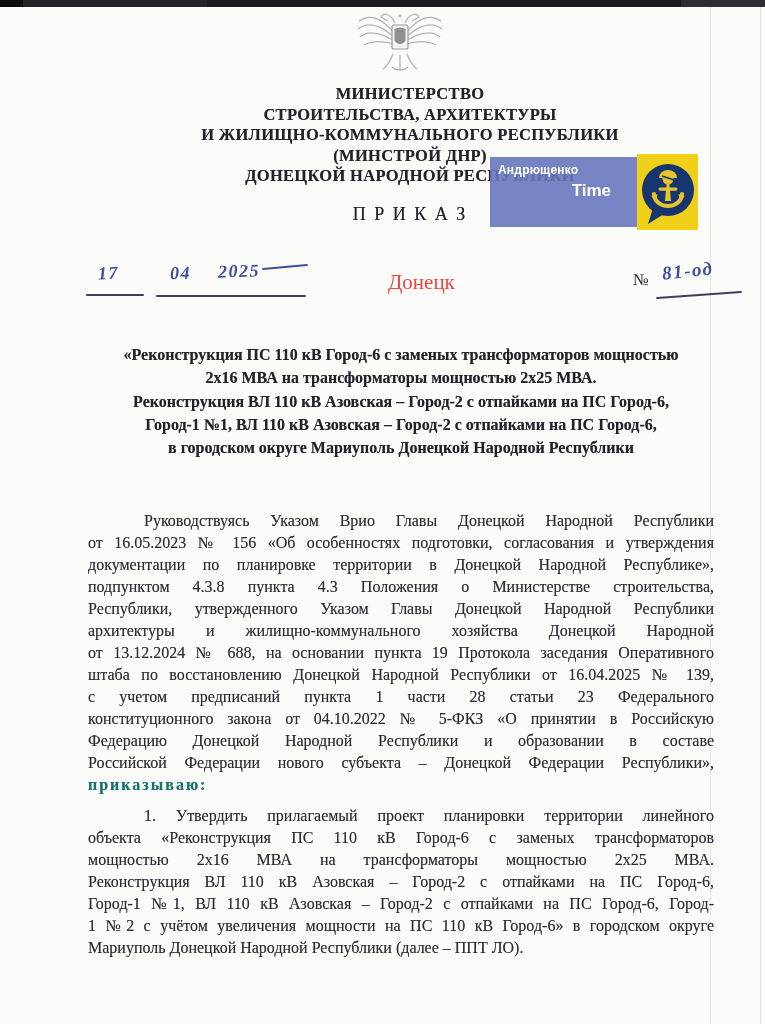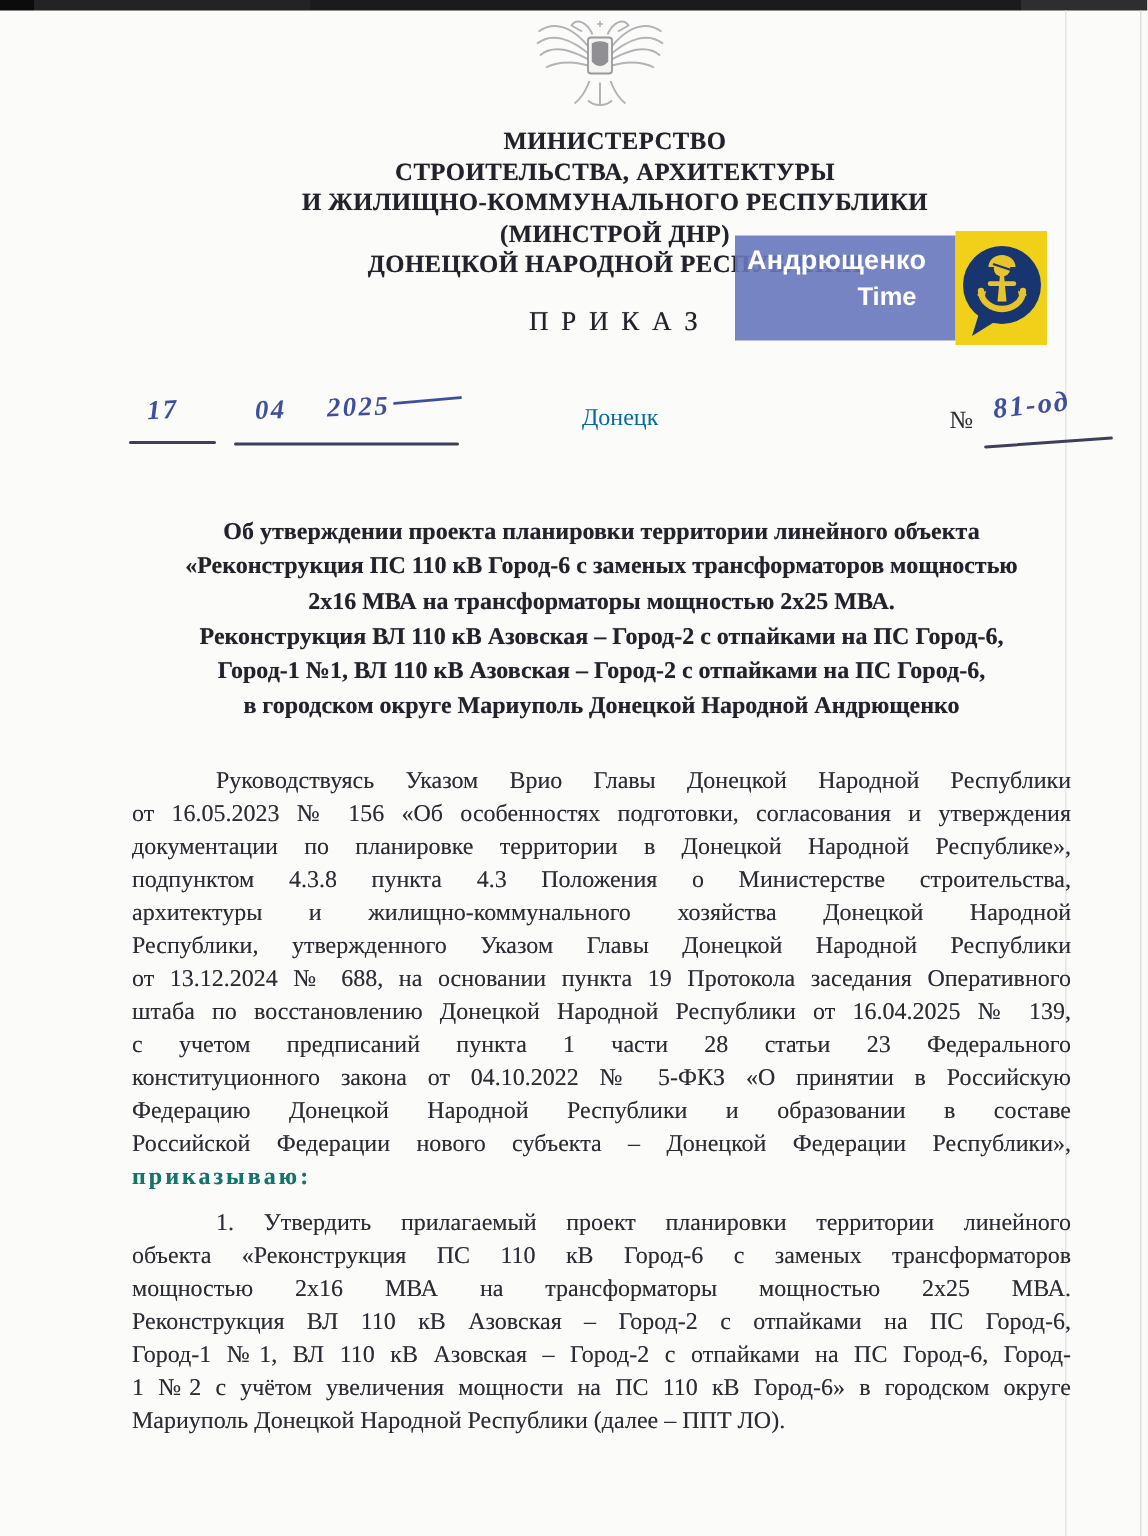--- a/index.html
+++ b/index.html
@@ -39,21 +39,21 @@
     color:#22222b;text-shadow:0 0 .5px rgba(34,34,43,.55);
   }
 
   
   .wm-panel{
     position:absolute;left:490px;top:157px;width:147px;height:70px;
     background:rgba(104,119,188,.9);
     font-family:"Liberation Sans", sans-serif;
     color:#fff;box-sizing:border-box;padding:6px 8px 0 8px;
   }
-  .wm-line1{font-size:18px;font-weight:700;letter-spacing:.2px;}
+  .wm-line1{font-size:12px;font-weight:700;letter-spacing:.2px;}
   .wm-line2{font-size:17px;font-weight:700;text-align:right;padding-right:18px;margin-top:4px;}
   .wm-logo{
     position:absolute;left:637px;top:154px;width:61px;height:76px;
     background:#f0d019;
   }
 
   
   .hand{
     position:absolute;
     font-family:"Liberation Serif", serif;font-style:italic;
@@ -61,21 +61,21 @@
   }
   .hw-day{left:98px;top:263px;transform:rotate(-3deg);}
   .hw-month{left:170px;top:263px;transform:rotate(-2deg);}
   .hw-year{left:218px;top:261px;transform:rotate(-2deg);}
   .hw-number{left:662px;top:260px;font-size:19px;transform:rotate(-6deg);}
   .u-line{position:absolute;height:2px;background:#3d3f5c;border-radius:1px;}
   .u1{left:86px;top:294px;width:58px;}
   .u2{left:156px;top:295px;width:150px;}
   .u3{left:656px;top:294px;width:86px;transform:rotate(-4deg);}
   .flourish{position:absolute;left:262px;top:266px;width:46px;height:2px;background:#3e4f9d;transform:rotate(-5deg);border-radius:1px;}
-  .city{position:absolute;left:388px;top:270px;font-size:16px;color:#0369a1;}
+  .city{position:absolute;left:388px;top:270px;font-size:21px;color:#ef4444;}
   .num-sign{position:absolute;left:633px;top:270px;font-size:16.5px;color:#2b2b33;}
 
   
   .order-title{
     position:absolute;left:88px;top:343px;width:626px;
     text-align:center;font-weight:bold;font-size:16px;line-height:23.3px;
     color:#22222b;text-shadow:0 0 .5px rgba(34,34,43,.5);
   }
 
   
@@ -156,36 +156,35 @@
   <span class="hand hw-year">2025</span>
   <div class="u-line u1"></div>
   <div class="u-line u2"></div>
   <div class="flourish"></div>
   <span class="city">Донецк</span>
   <span class="num-sign">№</span>
   <span class="hand hw-number">81-од</span>
   <div class="u-line u3"></div>
 
   <div class="order-title">
-      <div class="title-line">Об утверждении проекта планировки территории линейного объекта</div>
       <div class="title-line">«Реконструкция ПС 110 кВ Город-6 с заменых трансформаторов мощностью</div>
       <div class="title-line">2х16 МВА на трансформаторы мощностью 2х25 МВА.</div>
       <div class="title-line">Реконструкция ВЛ 110 кВ Азовская – Город-2 с отпайками на ПС Город-6,</div>
       <div class="title-line">Город-1 №1, ВЛ 110 кВ Азовская – Город-2 с отпайками на ПС Город-6,</div>
-      <div class="title-line">в городском округе Мариуполь Донецкой Народной Андрющенко</div>
+      <div class="title-line">в городском округе Мариуполь Донецкой Народной Республики</div>
     </div>
 
   <div class="body-col">
     <div class="just-block p1">
         <div class="line">Руководствуясь Указом Врио Главы Донецкой Народной Республики</div>
         <div class="line">от 16.05.2023 № 156 «Об особенностях подготовки, согласования и утверждения</div>
         <div class="line">документации по планировке территории в Донецкой Народной Республике»,</div>
         <div class="line">подпунктом 4.3.8 пункта 4.3 Положения о Министерстве строительства,</div>
+        <div class="line">Республики, утвержденного Указом Главы Донецкой Народной Республики</div>
         <div class="line">архитектуры и жилищно-коммунального хозяйства Донецкой Народной</div>
-        <div class="line">Республики, утвержденного Указом Главы Донецкой Народной Республики</div>
         <div class="line">от 13.12.2024 № 688, на основании пункта 19 Протокола заседания Оперативного</div>
         <div class="line">штаба по восстановлению Донецкой Народной Республики от 16.04.2025 № 139,</div>
         <div class="line">с учетом предписаний пункта 1 части 28 статьи 23 Федерального</div>
         <div class="line">конституционного закона от 04.10.2022 № 5-ФКЗ «О принятии в Российскую</div>
         <div class="line">Федерацию Донецкой Народной Республики и образовании в составе</div>
         <div class="line">Российской Федерации нового субъекта – Донецкой Федерации Республики»,</div>
       </div>
     <div class="decree">приказываю:</div>
     <div class="just-block p2">
         <div class="line">1. Утвердить прилагаемый проект планировки территории линейного</div>

